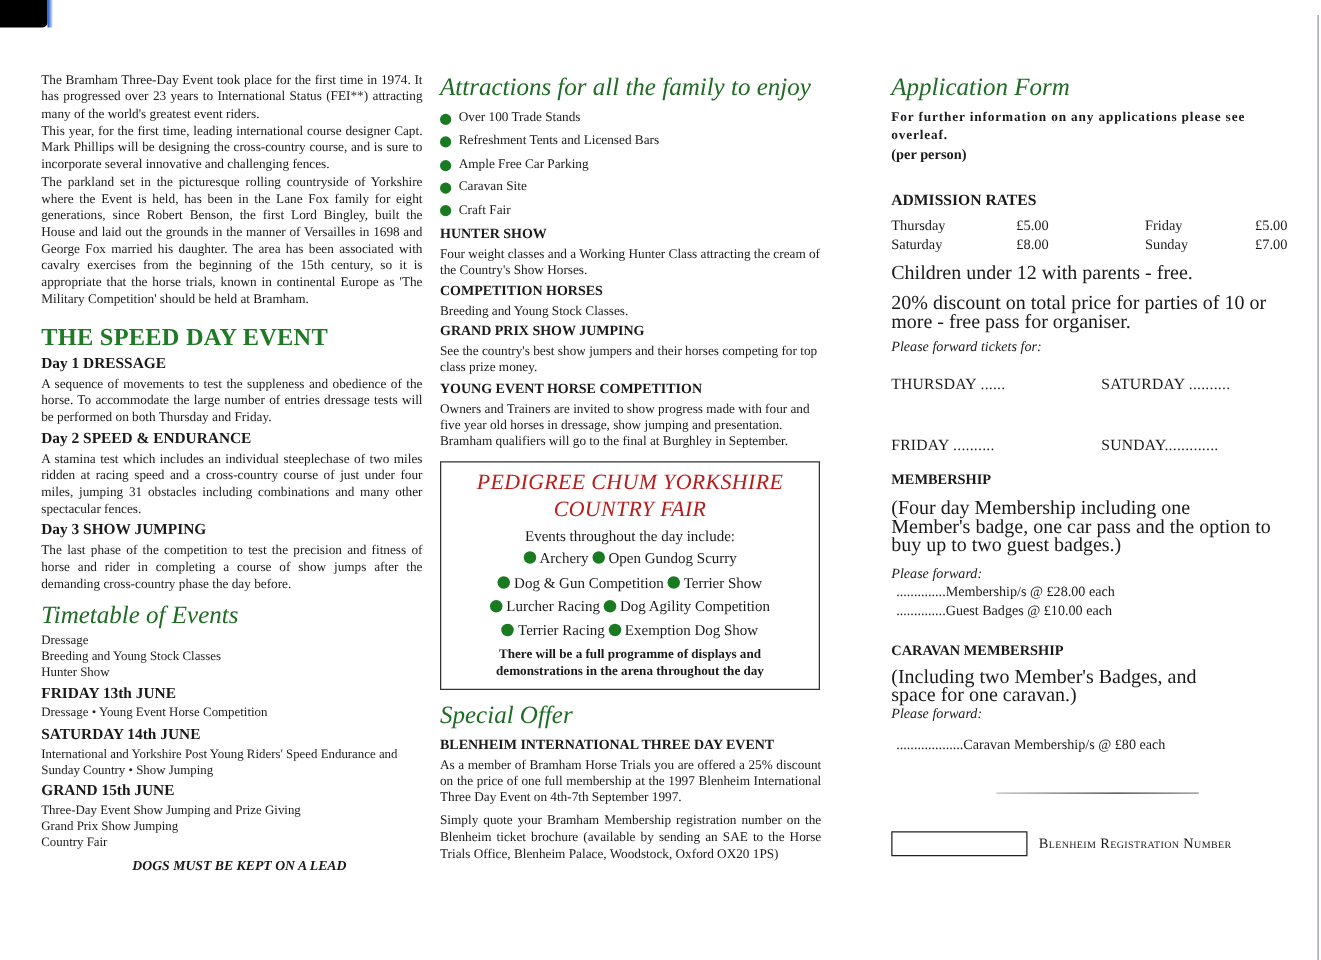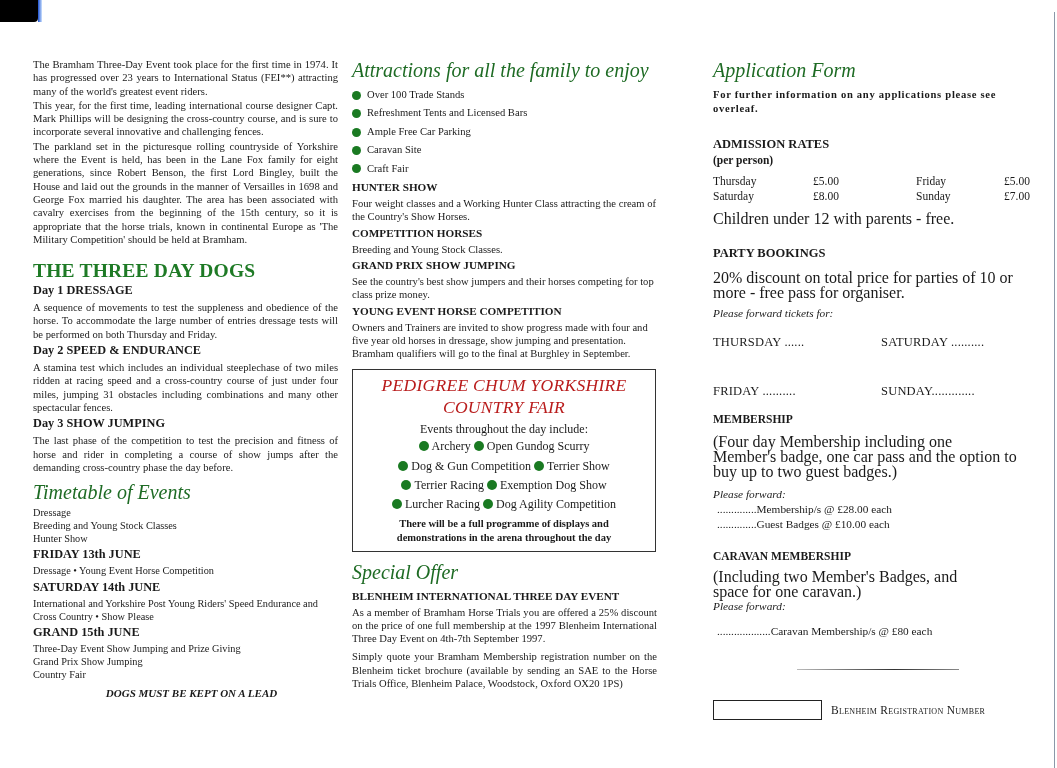--- a/index.html
+++ b/index.html
@@ -74,38 +74,38 @@
 <body>
 
 <div class="corner-mark"></div>
 <div class="edge-line"></div>
 
 <div class="col" id="col1">
   <p class="body-txt para">The Bramham Three-Day Event took place for the first time in 1974. It has progressed over 23 years to International Status (FEI**) attracting many of the world's greatest event riders.</p>
   <p class="body-txt para">This year, for the first time, leading international course designer Capt. Mark Phillips will be designing the cross-country course, and is sure to incorporate several innovative and challenging fences.</p>
   <p class="body-txt para">The parkland set in the picturesque rolling countryside of Yorkshire where the Event is held, has been in the Lane Fox family for eight generations, since Robert Benson, the first Lord Bingley, built the House and laid out the grounds in the manner of Versailles in 1698 and George Fox married his daughter. The area has been associated with cavalry exercises from the beginning of the 15th century, so it is appropriate that the horse trials, known in continental Europe as 'The Military Competition' should be held at Bramham.</p>
 
-  <div class="h-big">THE THREE DAY DOGS</div>
+  <div class="h-big">THE SPEED DAY EVENT</div>
   <div class="h-sub">Day 1 DRESSAGE</div>
   <p class="body-txt gap-s">A sequence of movements to test the suppleness and obedience of the horse. To accommodate the large number of entries dressage tests will be performed on both Thursday and Friday.</p>
   <div class="h-sub">Day 2 SPEED &amp; ENDURANCE</div>
   <p class="body-txt gap-s">A stamina test which includes an individual steeplechase of two miles ridden at racing speed and a cross-country course of just under four miles, jumping 31 obstacles including combinations and many other spectacular fences.</p>
   <div class="h-sub">Day 3 SHOW JUMPING</div>
   <p class="body-txt gap-s">The last phase of the competition to test the precision and fitness of horse and rider in completing a course of show jumps after the demanding cross-country phase the day before.</p>
 
   <div class="h-script" style="margin-top:6px;">Timetable of Events</div>
   <div class="gap-s">
     <div class="tt-line">Dressage</div>
     <div class="tt-line">Breeding and Young Stock Classes</div>
     <div class="tt-line">Hunter Show</div>
   </div>
   <div class="h-sub">FRIDAY 13th JUNE</div>
   <div class="tt-line gap-s">Dressage • Young Event Horse Competition</div>
   <div class="h-sub">SATURDAY 14th JUNE</div>
-  <div class="tt-line gap-s">International and Yorkshire Post Young Riders' Speed Endurance and Cross Country • Show Please</div>
+  <div class="tt-line gap-s">International and Yorkshire Post Young Riders' Speed Endurance and Sunday Country • Show Jumping</div>
   <div class="h-sub">GRAND 15th JUNE</div>
   <div class="gap-s">
     <div class="tt-line">Three-Day Event Show Jumping and Prize Giving</div>
     <div class="tt-line">Grand Prix Show Jumping</div>
     <div class="tt-line">Country Fair</div>
   </div>
   <div class="center-it">DOGS MUST BE KEPT ON A LEAD</div>
 </div>
 
 <div class="col" id="col2">
@@ -141,53 +141,52 @@
   <p class="body-txt gap-s" style="text-align:left">See the country's best show jumpers and their horses competing for top class prize money.</p>
   <div class="h-sub-sm">YOUNG EVENT HORSE COMPETITION</div>
   <p class="body-txt gap-s" style="text-align:left">Owners and Trainers are invited to show progress made with four and five year old horses in dressage, show jumping and presentation. Bramham qualifiers will go to the final at Burghley in September.</p>
 
   <div class="fair-box">
     <div class="fair-title">PEDIGREE CHUM YORKSHIRE</div>
     <div class="fair-title">COUNTRY FAIR</div>
     <div class="fair-intro">Events throughout the day include:</div>
     <div class="fair-row"><span class="dot"></span><span class="it">Archery</span><span class="dot"></span><span>Open Gundog Scurry</span></div>
     <div class="fair-row"><span class="dot"></span><span class="it">Dog &amp; Gun Competition</span><span class="dot"></span><span>Terrier Show</span></div>
+    <div class="fair-row"><span class="dot"></span><span class="it">Lurcher Racing</span><span class="dot"></span><span>Dog Agility Competition</span></div>
     <div class="fair-row"><span class="dot"></span><span class="it">Terrier Racing</span><span class="dot"></span><span>Exemption Dog Show</span></div>
-    <div class="fair-row"><span class="dot"></span><span class="it">Lurcher Racing</span><span class="dot"></span><span>Dog Agility Competition</span></div>
     <div class="fair-note">
       <div>There will be a full programme of displays and</div>
       <div>demonstrations in the arena throughout the day</div>
     </div>
   </div>
 
   <div class="h-script" style="margin-top:8px;">Special Offer</div>
   <div class="h-sub-sm" style="margin-top:5px;">BLENHEIM INTERNATIONAL THREE DAY EVENT</div>
   <p class="body-txt gap-s">As a member of Bramham Horse Trials you are offered a 25% discount on the price of one full membership at the 1997 Blenheim International Three Day Event on 4th-7th September 1997.</p>
   <p class="body-txt" style="margin-top:5px;">Simply quote your Bramham Membership registration number on the Blenheim ticket brochure (available by sending an SAE to the Horse Trials Office, Blenheim Palace, Woodstock, Oxford OX20 1PS)</p>
 </div>
 
 <div class="col" id="col3">
   <div class="h-script">Application Form</div>
   <p class="app-intro">For further information on any applications please see overleaf.</p>
 
+  <div class="sec-head" style="font-size:11.5px;">(per person)</div>
   <div class="sec-head" style="margin-top:20px;">ADMISSION RATES</div>
-  <div class="sec-head" style="font-size:11.5px;">(per person)</div>
   <div class="rates">
     <span>Thursday</span>
     <span class="price-l">£5.00</span>
     <span>Friday</span>
     <span class="price">£5.00</span>
     <span>Saturday</span>
     <span class="price-l">£8.00</span>
     <span>Sunday</span>
     <span class="price">£7.00</span>
   </div>
   <p class="normal-txt" style="margin-top:8px;">Children under 12 with parents - free.</p>
 
-  <div class="sec-head" style="margin-top:19px;">PARTY BOOKINGS</div>
   <p class="normal-txt" style="margin-top:9px;">20% discount on total price for parties of 10 or more - free pass for organiser.</p>
   <p class="ital" style="margin-top:6px;">Please forward tickets for:</p>
   <div class="tickets">
     <span><span>THURSDAY</span> <span>......</span></span>
     <span><span>SATURDAY</span> <span>..........</span></span>
     <span><span>FRIDAY</span> <span>..........</span></span>
     <span><span>SUNDAY</span><span>.............</span></span>
   </div>
 
   <div class="sec-head" style="margin-top:12px; font-size:11.5px;">MEMBERSHIP</div>

